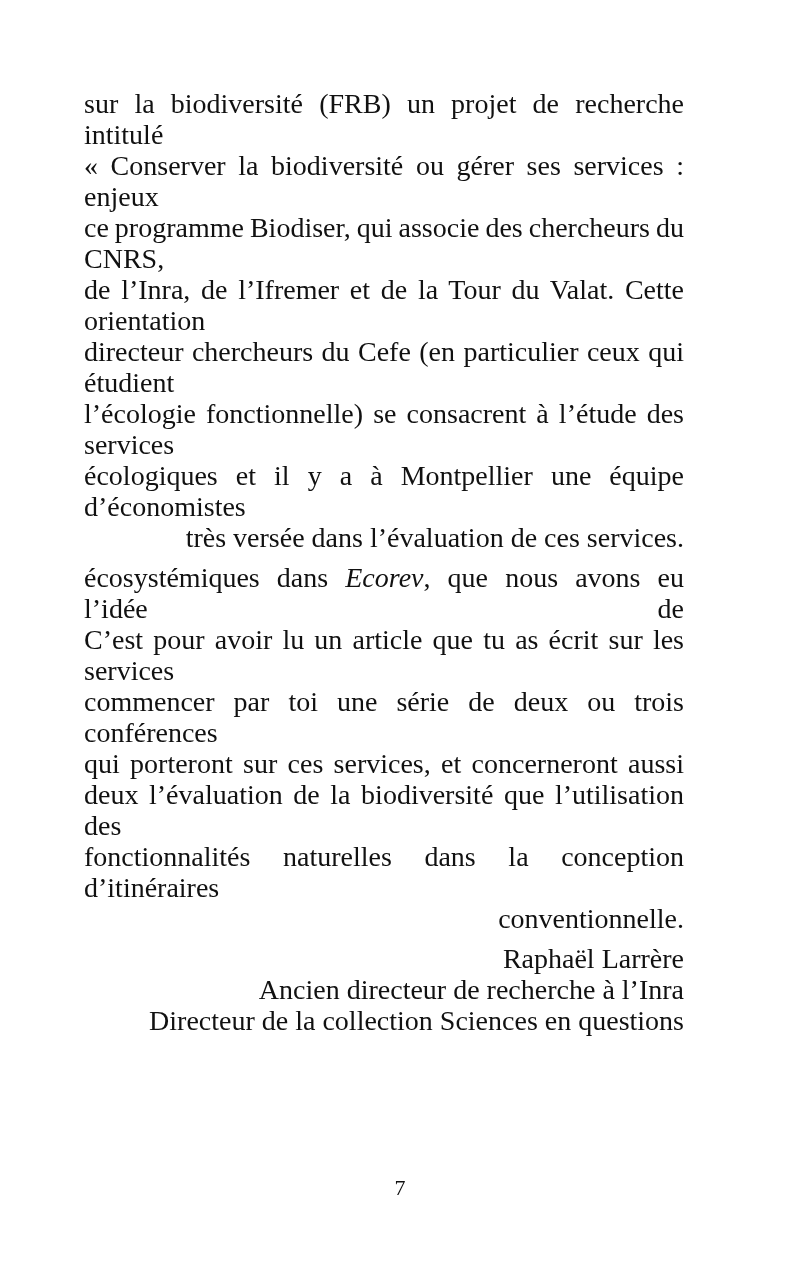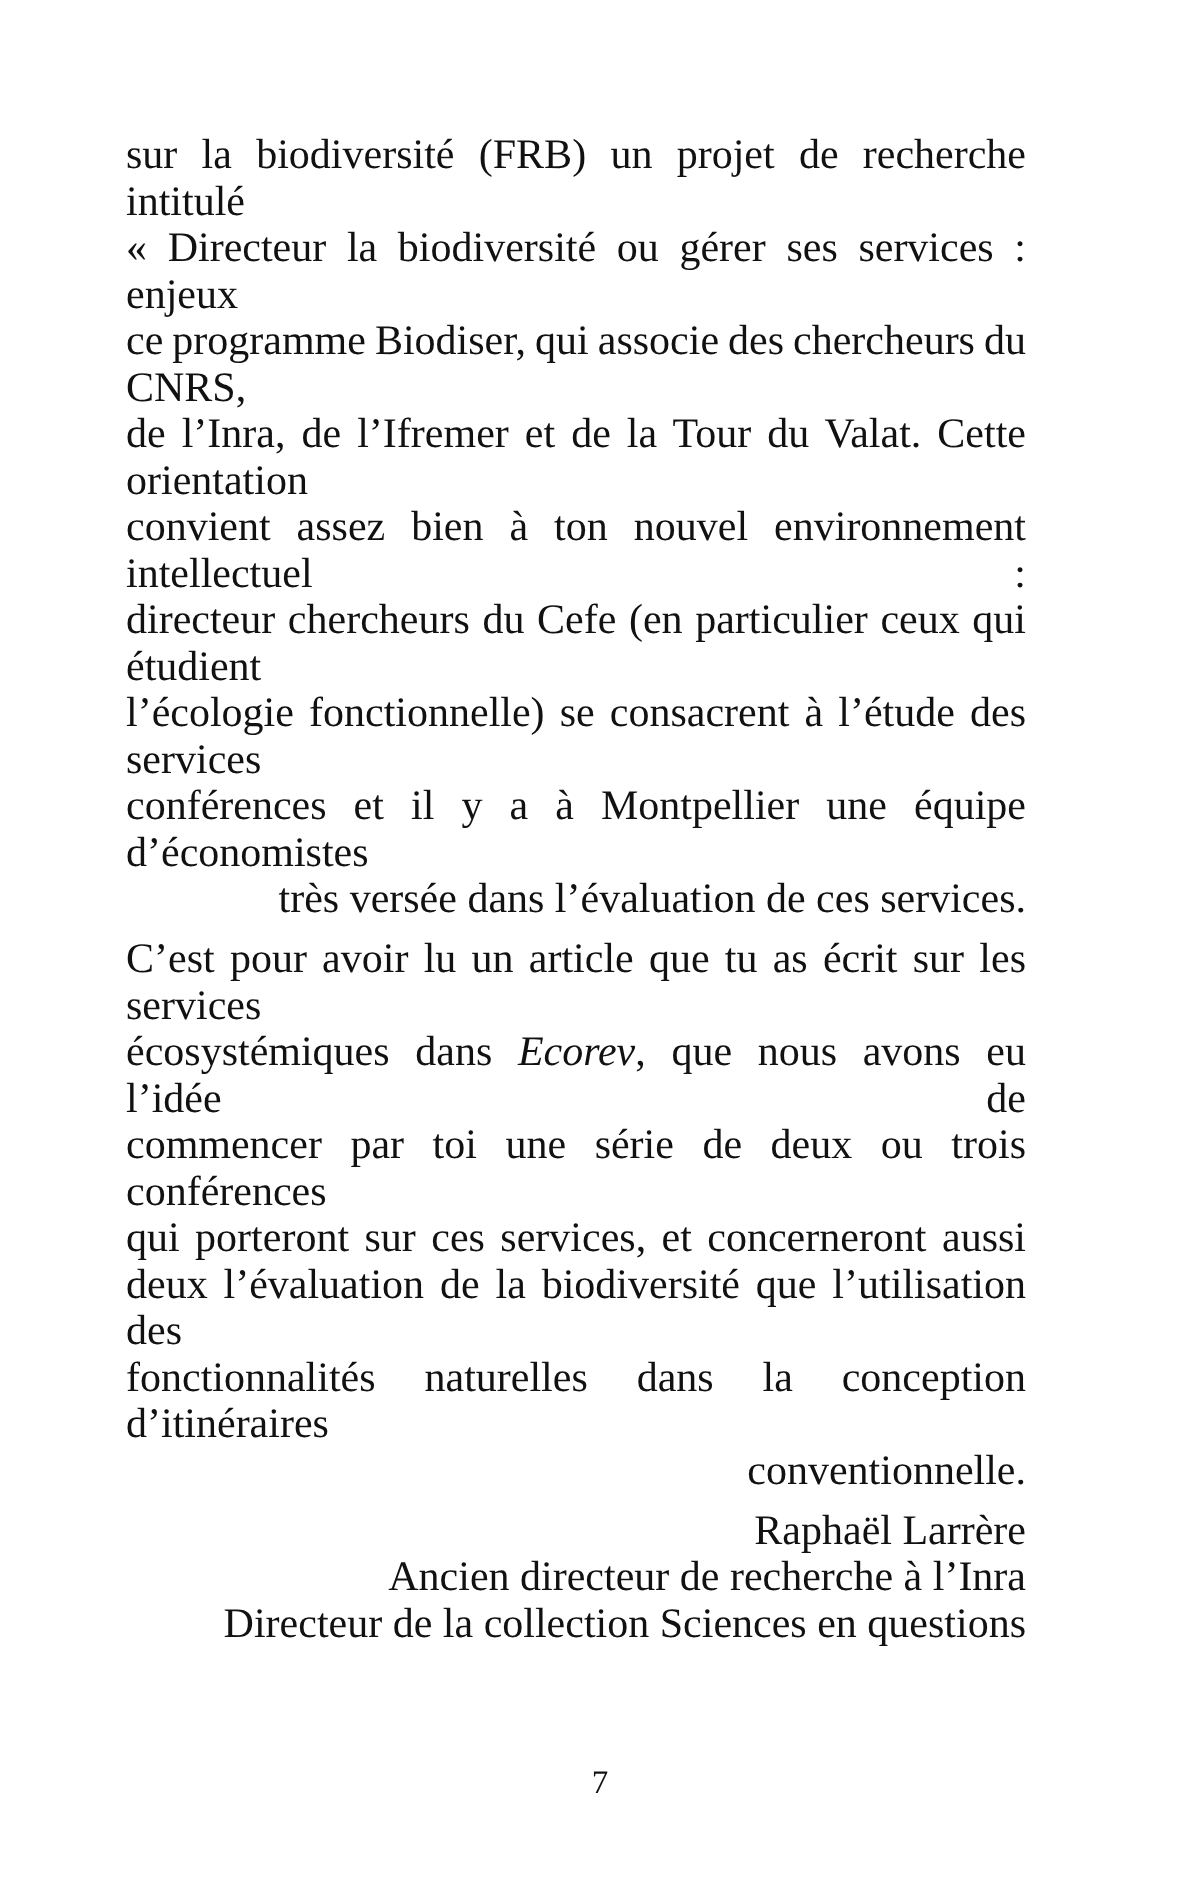--- a/index.html
+++ b/index.html
@@ -57,33 +57,32 @@
     line-height: 31px;
   }
 </style>
 </head>
 <body>
 
 <div class="text-block">
 
   <div class="para">
     <div class="jline">sur la biodiversité (FRB) un projet de recherche intitulé</div>
-    <div class="jline">« Directeur la biodiversité ou gérer ses services : enjeux</div>
+    <div class="jline">« Conserver la biodiversité ou gérer ses services : enjeux</div>
     <div class="jline">ce programme Biodiser, qui associe des chercheurs du CNRS,</div>
     <div class="jline">de l’Inra, de l’Ifremer et de la Tour du Valat. Cette orientation</div>
-    <div class="jline">convient assez bien à ton nouvel environnement intellectuel :</div>
     <div class="jline">directeur chercheurs du Cefe (en particulier ceux qui étudient</div>
     <div class="jline">l’écologie fonctionnelle) se consacrent à l’étude des services</div>
-    <div class="jline">conférences et il y a à Montpellier une équipe d’économistes</div>
+    <div class="jline">écologiques et il y a à Montpellier une équipe d’économistes</div>
     <div class="lline">très versée dans l’évaluation de ces services.</div>
   </div>
 
   <div class="para">
+    <div class="jline"><span>écosystémiques dans </span><em>Ecorev</em><span>, que nous avons eu l’idée de</span></div>
     <div class="jline">C’est pour avoir lu un article que tu as écrit sur les services</div>
-    <div class="jline"><span>écosystémiques dans </span><em>Ecorev</em><span>, que nous avons eu l’idée de</span></div>
     <div class="jline">commencer par toi une série de deux ou trois conférences</div>
     <div class="jline">qui porteront sur ces services, et concerneront aussi</div>
     <div class="jline">deux l’évaluation de la biodiversité que l’utilisation des</div>
     <div class="jline">fonctionnalités naturelles dans la conception d’itinéraires</div>
     <div class="lline">conventionnelle.</div>
   </div>
 
   <div class="signature">
     <div>Raphaël Larrère</div>
     <div>Ancien directeur de recherche à l’Inra</div>

